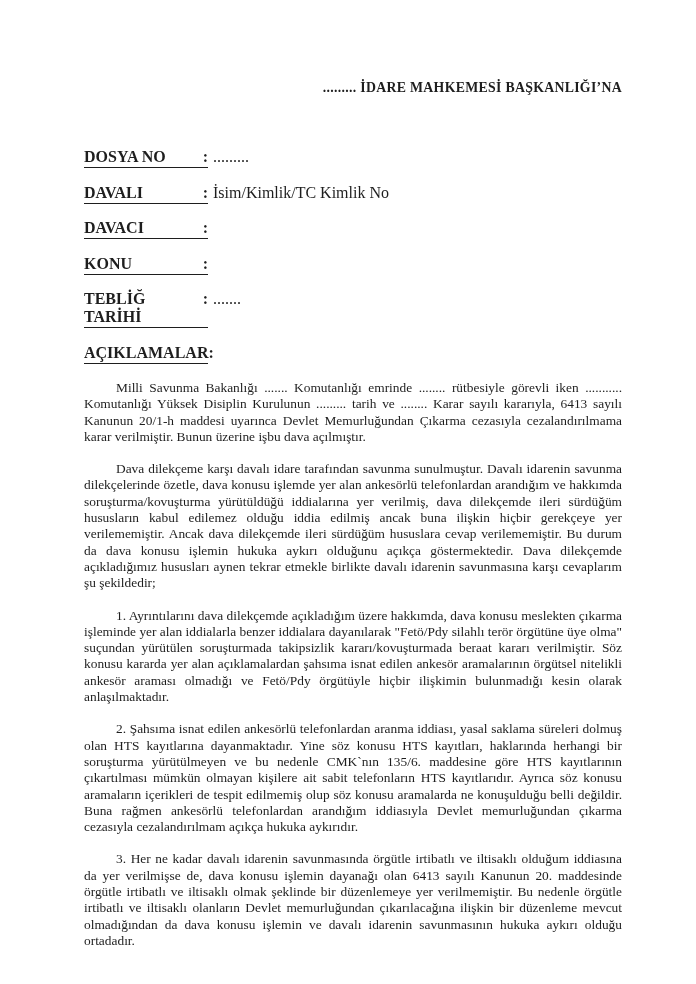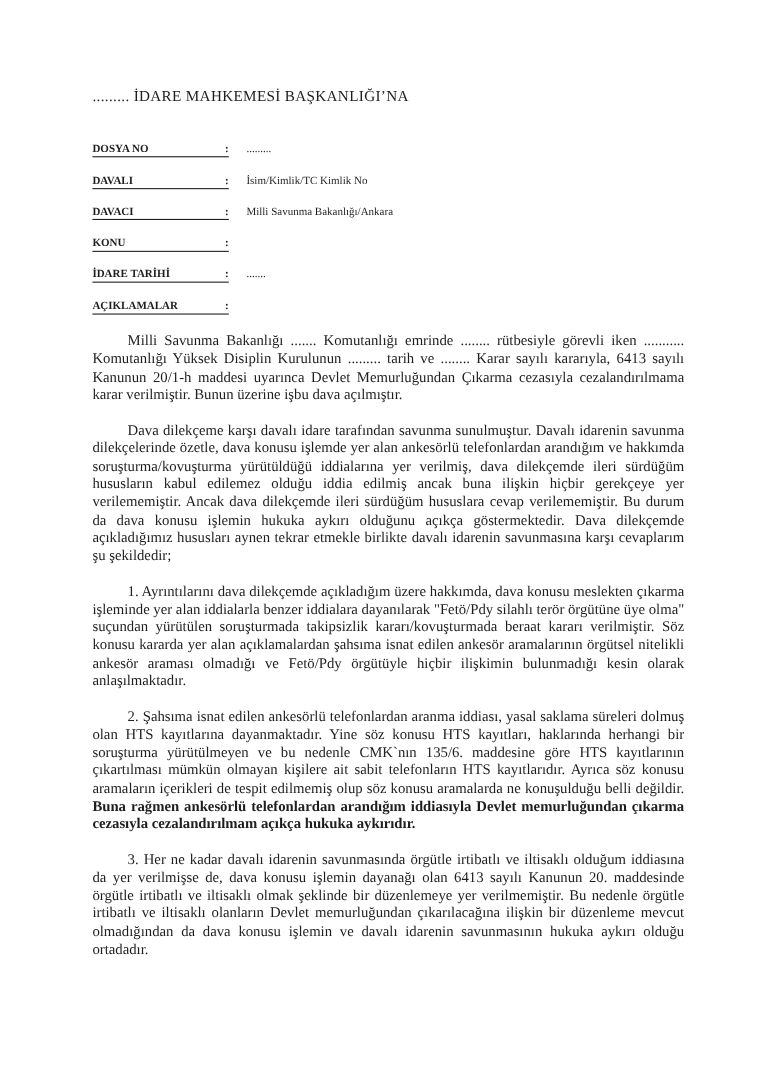--- a/index.html
+++ b/index.html
@@ -13,32 +13,31 @@
     height: 984px;
     box-sizing: border-box;
     padding: 80px 74px 40px 84px;
     background: #ffffff;
     font-family: "Liberation Serif", "DejaVu Serif", serif;
     color: #1e1e1e;
     overflow: hidden;
   }
   .title {
     font-size: 13.8px;
-    font-weight: 400;
-    text-align: left;
+    font-weight: 700;
+    text-align: right;
     letter-spacing: 0.3px;
-    margin: 0 0 34px 0;
+    margin: 0 0 52px 0;
   }
   .fields { }
   .frow {
     display: flex;
     align-items: baseline;
     margin-bottom: 15.6px;
-    font-size: 10px;
-    gap: 11px;
+    font-size: 16px;
   }
   .flabel {
     display: inline-flex;
     justify-content: space-between;
     box-sizing: border-box;
     width: 124px;
     flex: 0 0 124px;
     font-weight: 700;
     border-bottom: 1.5px solid #1e1e1e;
     padding-bottom: 1px;
@@ -50,21 +49,21 @@
     margin-top: 1px;
   }
   .para {
     margin: 16px 0 0 0;
     font-size: 13.4px;
     line-height: 16.3px;
     text-align: justify;
     text-indent: 32px;
   }
   .para .u { }
-  .para .b { font-weight: 700; }
+  .para .b { font-weight: 400; }
 </style>
 </head>
 <body>
 
 <div class="page">
   <div class="title">......... İDARE MAHKEMESİ BAŞKANLIĞI’NA</div>
 
   <div class="fields">
   <div class="frow">
     <span class="flabel">
@@ -80,33 +79,32 @@
       <span class="colon">:</span>
     </span>
     <span class="fvalue">İsim/Kimlik/TC Kimlik No</span>
   </div>
 
   <div class="frow">
     <span class="flabel">
       <span>DAVACI</span>
       <span class="colon">:</span>
     </span>
-    <span class="fvalue">Milli Savunma Bakanlığı/Ankara</span>
   </div>
 
   <div class="frow">
     <span class="flabel">
       <span>KONU</span>
       <span class="colon">:</span>
     </span>
   </div>
 
   <div class="frow">
     <span class="flabel">
-      <span>İDARE TARİHİ</span>
+      <span>TEBLİĞ TARİHİ</span>
       <span class="colon">:</span>
     </span>
     <span class="fvalue">.......</span>
   </div>
 
   <div class="frow">
     <span class="flabel">
       <span>AÇIKLAMALAR</span>
       <span class="colon">:</span>
     </span>

